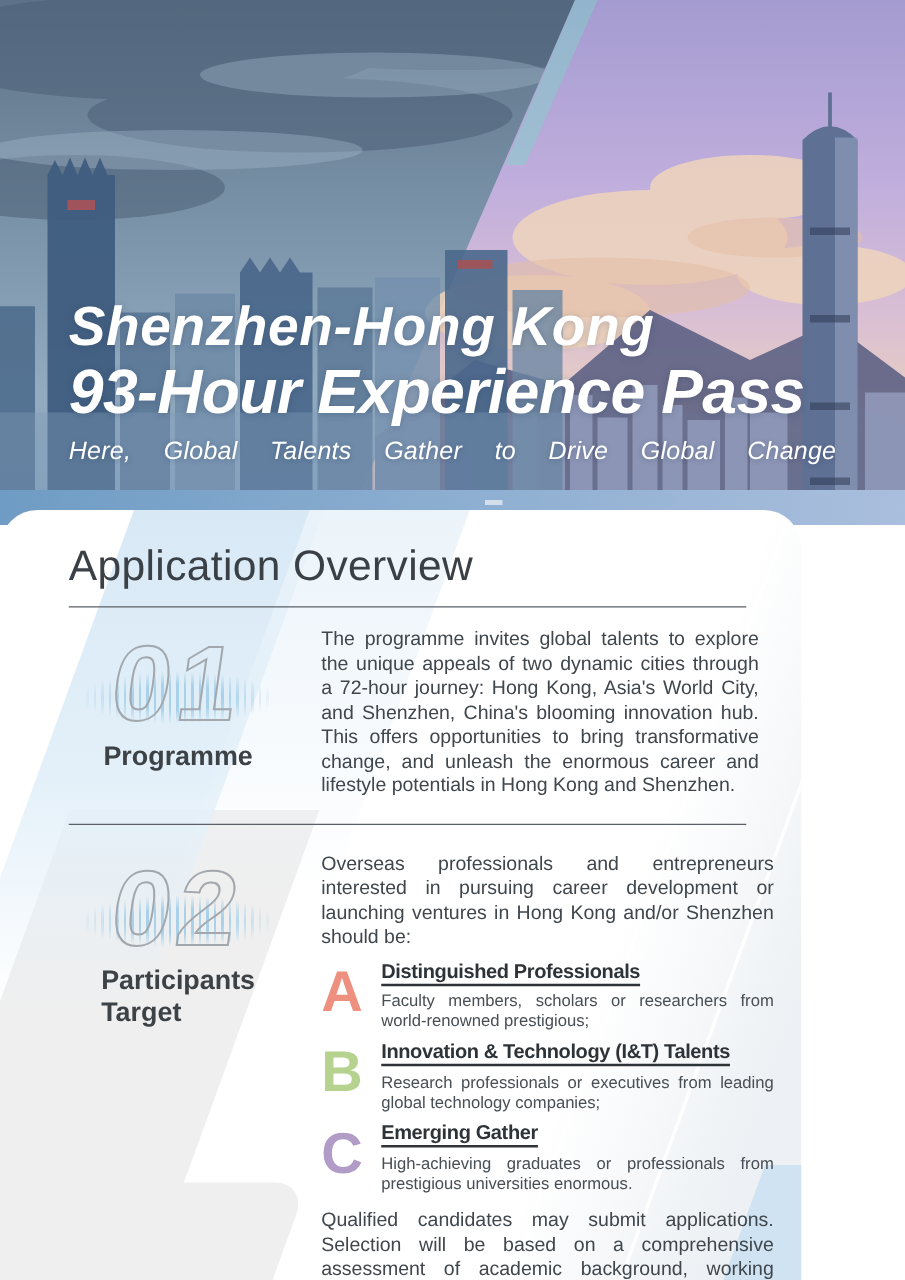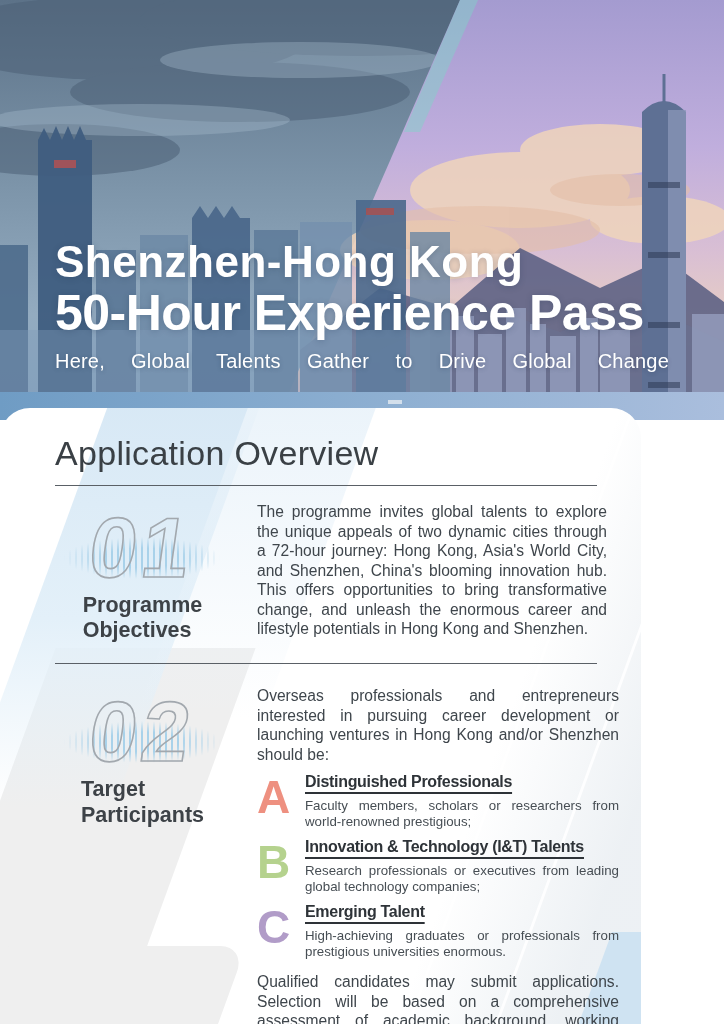--- a/index.html
+++ b/index.html
@@ -3,21 +3,21 @@
 <meta charset="utf-8">
 <style>
   html,body{margin:0;padding:0;background:#9aa7b4;}
   .page{
     position:relative;width:724px;height:1024px;overflow:hidden;background:#ffffff;
     font-family:"Liberation Sans",sans-serif;margin:0 auto;
   }
   
   .hero{position:absolute;top:0;left:0;width:724px;height:420px;overflow:hidden;}
   .hero svg{display:block;}
-  .hero-text{position:absolute;left:55px;top:238px;width:614px;color:#ffffff;}
+  .hero-text{position:absolute;left:55px;top:238px;width:614px;color:#ffffff;font-style:italic;}
   .hero-title1{font-size:44px;font-weight:600;letter-spacing:.5px;line-height:1.1;
     text-shadow:0 1px 6px rgba(30,50,80,.25);}
   .hero-title2{font-size:50px;font-weight:800;letter-spacing:-.5px;line-height:1.08;
     text-shadow:0 1px 6px rgba(30,50,80,.25);}
   .hero-sub{margin-top:10px;font-size:20px;font-weight:500;text-align:justify;
     text-align-last:justify;letter-spacing:.2px;text-shadow:0 1px 4px rgba(30,50,80,.3);}
   
   .card{position:absolute;top:408px;left:0;width:641px;height:616px;background:#ffffff;
     border-radius:30px 30px 0 0;overflow:hidden;}
   .decor{position:absolute;pointer-events:none;}
@@ -158,21 +158,21 @@
         <rect x="410" y="232" width="40" height="188" fill="#6b87a4" opacity=".8"></rect>
       </g>
       <rect x="0" y="330" width="430" height="90" fill="#7f9cba" opacity=".4"></rect>
 
       <rect x="0" y="392" width="724" height="28" fill="url(#water)"></rect>
       <rect x="388" y="400" width="14" height="4" fill="#dfe8f0" opacity=".85"></rect>
     </svg>
 
     <div class="hero-text">
       <div class="hero-title1">Shenzhen-Hong Kong</div>
-      <div class="hero-title2">50-Hour Experience Pass</div>
+      <div class="hero-title2">93-Hour Experience Pass</div>
       <div class="hero-sub">Here, Global Talents Gather to Drive Global Change</div>
     </div>
   </div>
 
   <div class="card">
 
     <div class="decor band band-gray-left"></div>
     <div class="decor band band-blue-left"></div>
     <div class="decor band band-blue-left2"></div>
     <div class="decor band band-gray-right"></div>
@@ -186,39 +186,38 @@
       <hr class="rule">
 
       <section class="sec sec-1">
         <div class="sec-left">
           <div class="num-wrap">
             <div class="wave"></div>
             <div class="num">01</div>
           </div>
           <div class="sec-label">
             <div>Programme</div>
-            <div>Objectives</div>
           </div>
         </div>
         <div class="sec-right">
           <p class="body-text">The programme invites global talents to explore the unique appeals of two dynamic cities through a 72-hour journey: Hong Kong, Asia's World City, and Shenzhen, China's blooming innovation hub. This offers opportunities to bring transformative change, and unleash the enormous career and lifestyle potentials in Hong Kong and Shenzhen.</p>
         </div>
       </section>
 
       <hr class="rule">
 
       <section class="sec sec-2">
         <div class="sec-left">
           <div class="num-wrap">
             <div class="wave"></div>
             <div class="num">02</div>
           </div>
           <div class="sec-label">
+            <div>Participants</div>
             <div>Target</div>
-            <div>Participants</div>
           </div>
         </div>
         <div class="sec-right">
           <p class="body-text">Overseas professionals and entrepreneurs interested in pursuing career development or launching ventures in Hong Kong and/or Shenzhen should be:</p>
 
           <div class="item">
             <div class="item-letter" style="color: rgb(238, 144, 128);">A</div>
             <div class="item-body">
               <p class="item-title">Distinguished Professionals</p>
               <p class="item-desc">Faculty members, scholars or researchers from world-renowned prestigious;</p>
@@ -229,21 +228,21 @@
             <div class="item-letter" style="color: rgb(181, 210, 142);">B</div>
             <div class="item-body">
               <p class="item-title">Innovation &amp; Technology (I&amp;T) Talents</p>
               <p class="item-desc">Research professionals or executives from leading global technology companies;</p>
             </div>
           </div>
 
           <div class="item">
             <div class="item-letter" style="color: rgb(177, 156, 200);">C</div>
             <div class="item-body">
-              <p class="item-title">Emerging Talent</p>
+              <p class="item-title">Emerging Gather</p>
               <p class="item-desc">High-achieving graduates or professionals from prestigious universities enormous.</p>
             </div>
           </div>
 
           <p class="body-text closing">Qualified candidates may submit applications. Selection will be based on a comprehensive assessment of academic background, working experience, research achievements and other relevant factors of individual applicants.</p>
         </div>
       </section>
     </div>
   </div>
 </div>

